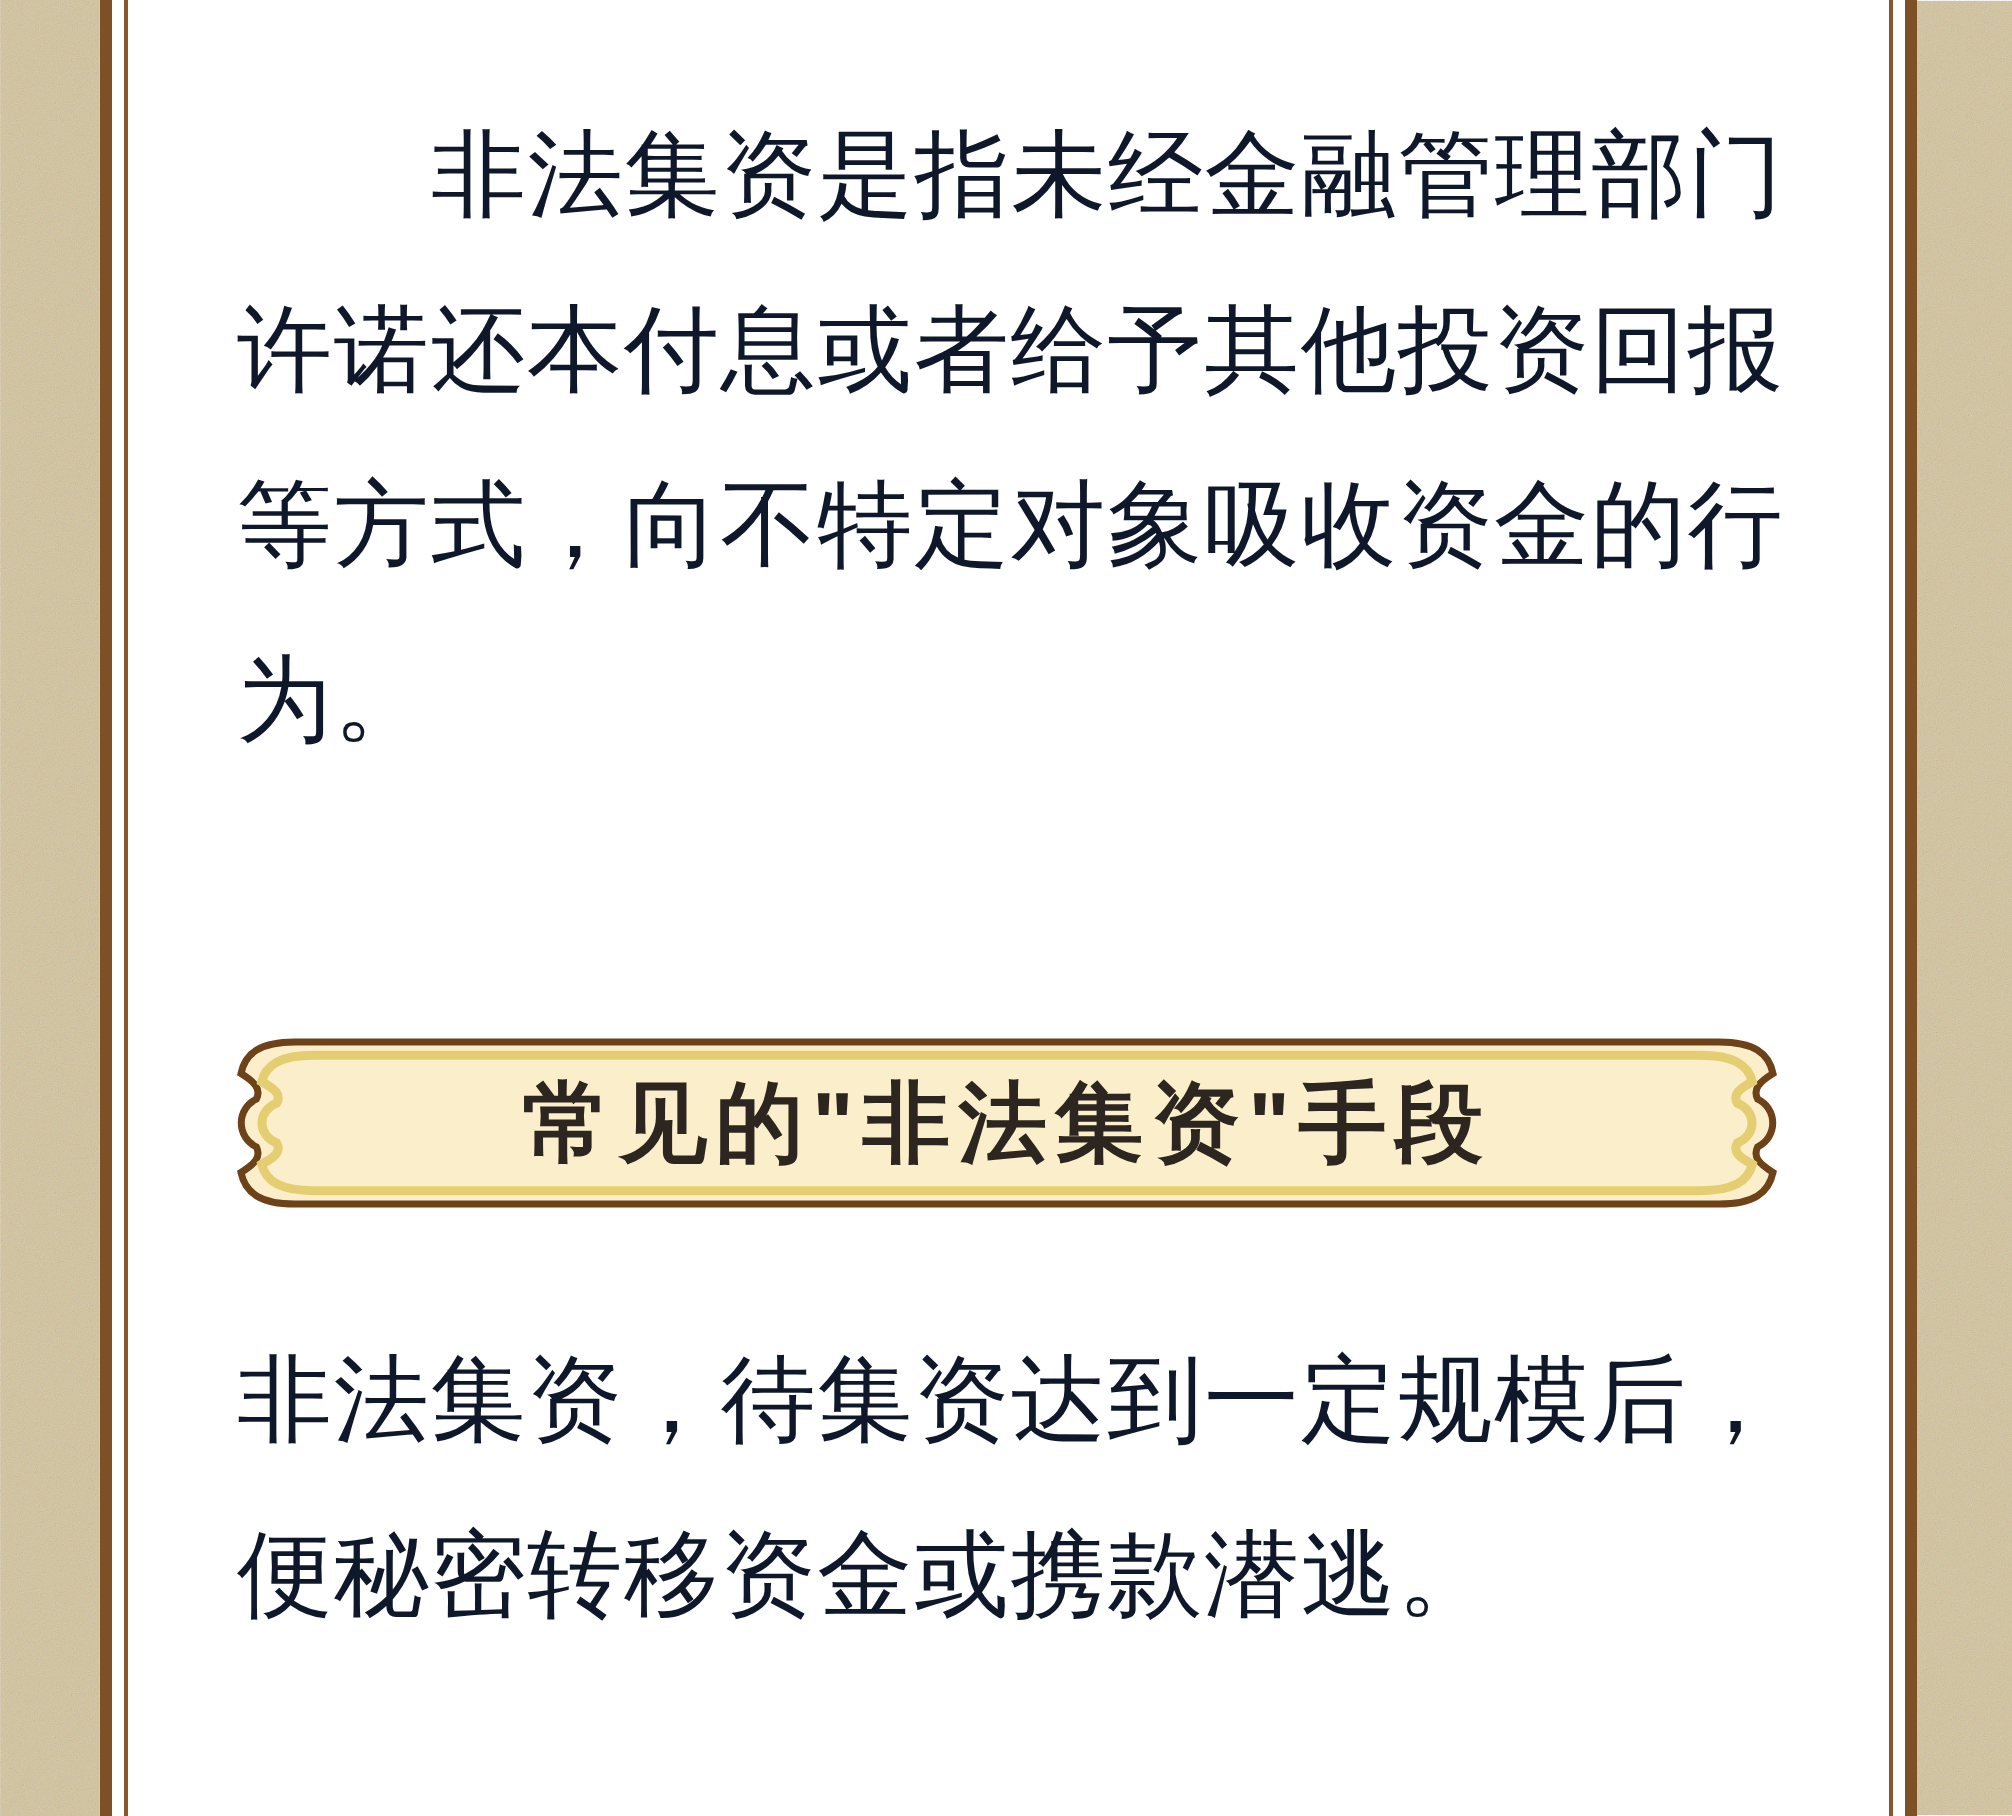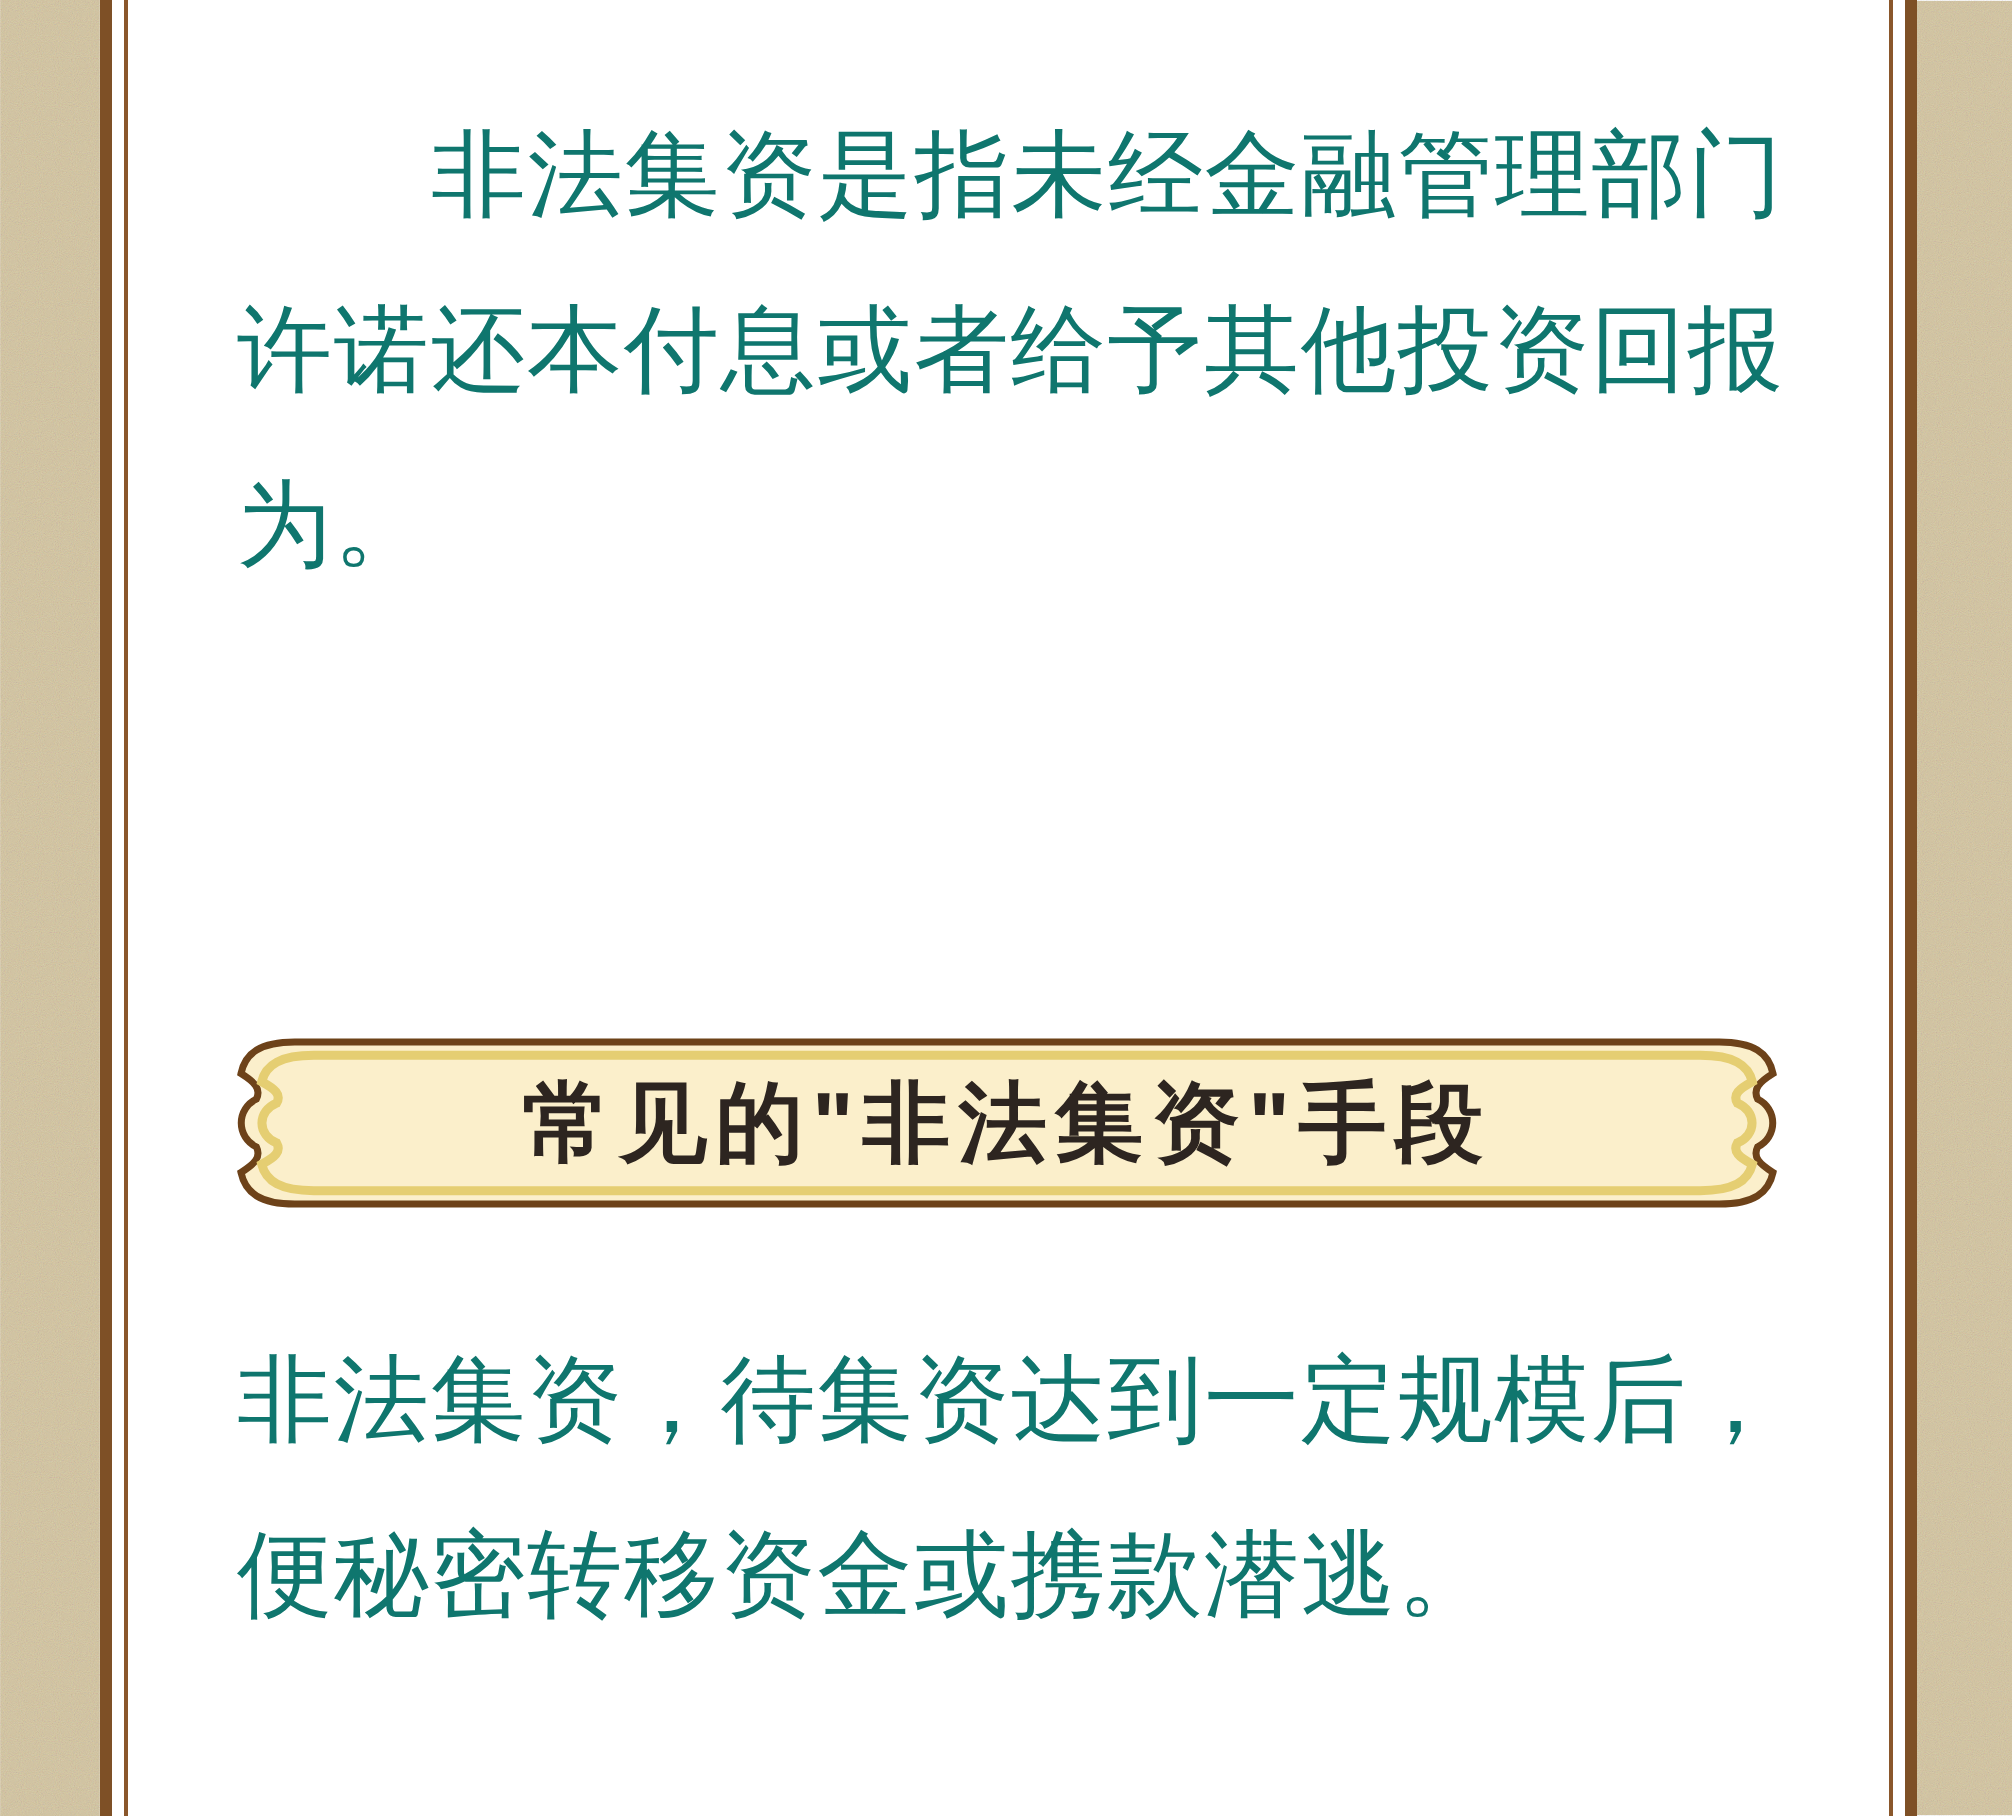--- a/index.html
+++ b/index.html
@@ -38,21 +38,21 @@
     height: 1816px;
     width: 4.3px;
     background: #8a572b;
   }
   .frame-line.left  { left: 124px; }
   .frame-line.right { left: 1889px; }
   
   .paragraph {
     position: absolute;
     left: 237px;
-    color: #0f766e;
+    color: #0f172a;
     font-size: 95px;
     line-height: 175px;
     font-weight: 500;
     letter-spacing: 1.7px;
     white-space: nowrap;
   }
   .paragraph .line { height: 175px; }
   .paragraph .line.indent { padding-left: 194px; }
   #paragraph-definition { top: 87px; }
   #paragraph-method-one { top: 1312px; }
@@ -111,20 +111,21 @@
   </div>
 
   <div class="frame-bar left"></div>
   <div class="frame-line left"></div>
   <div class="frame-line right"></div>
   <div class="frame-bar right"></div>
 
   <div class="paragraph" id="paragraph-definition">
     <div class="line indent">非法集资是指未经金融管理部门</div>
     <div class="line">许诺还本付息或者给予其他投资回报</div>
+    <div class="line">等方式，向不特定对象吸收资金的行</div>
     <div class="line">为。</div>
   </div>
 
   <div class="banner">
     <svg viewBox="0 0 1852 204" preserveAspectRatio="none">
       <defs>
         <path id="plaqueShape" vector-effect="non-scaling-stroke" d="M 90 7 H 1762
           C 1802 7 1820 20 1825 44
           C 1809 54 1801 62 1807 74
           A 31 31 0 0 1 1807 130

